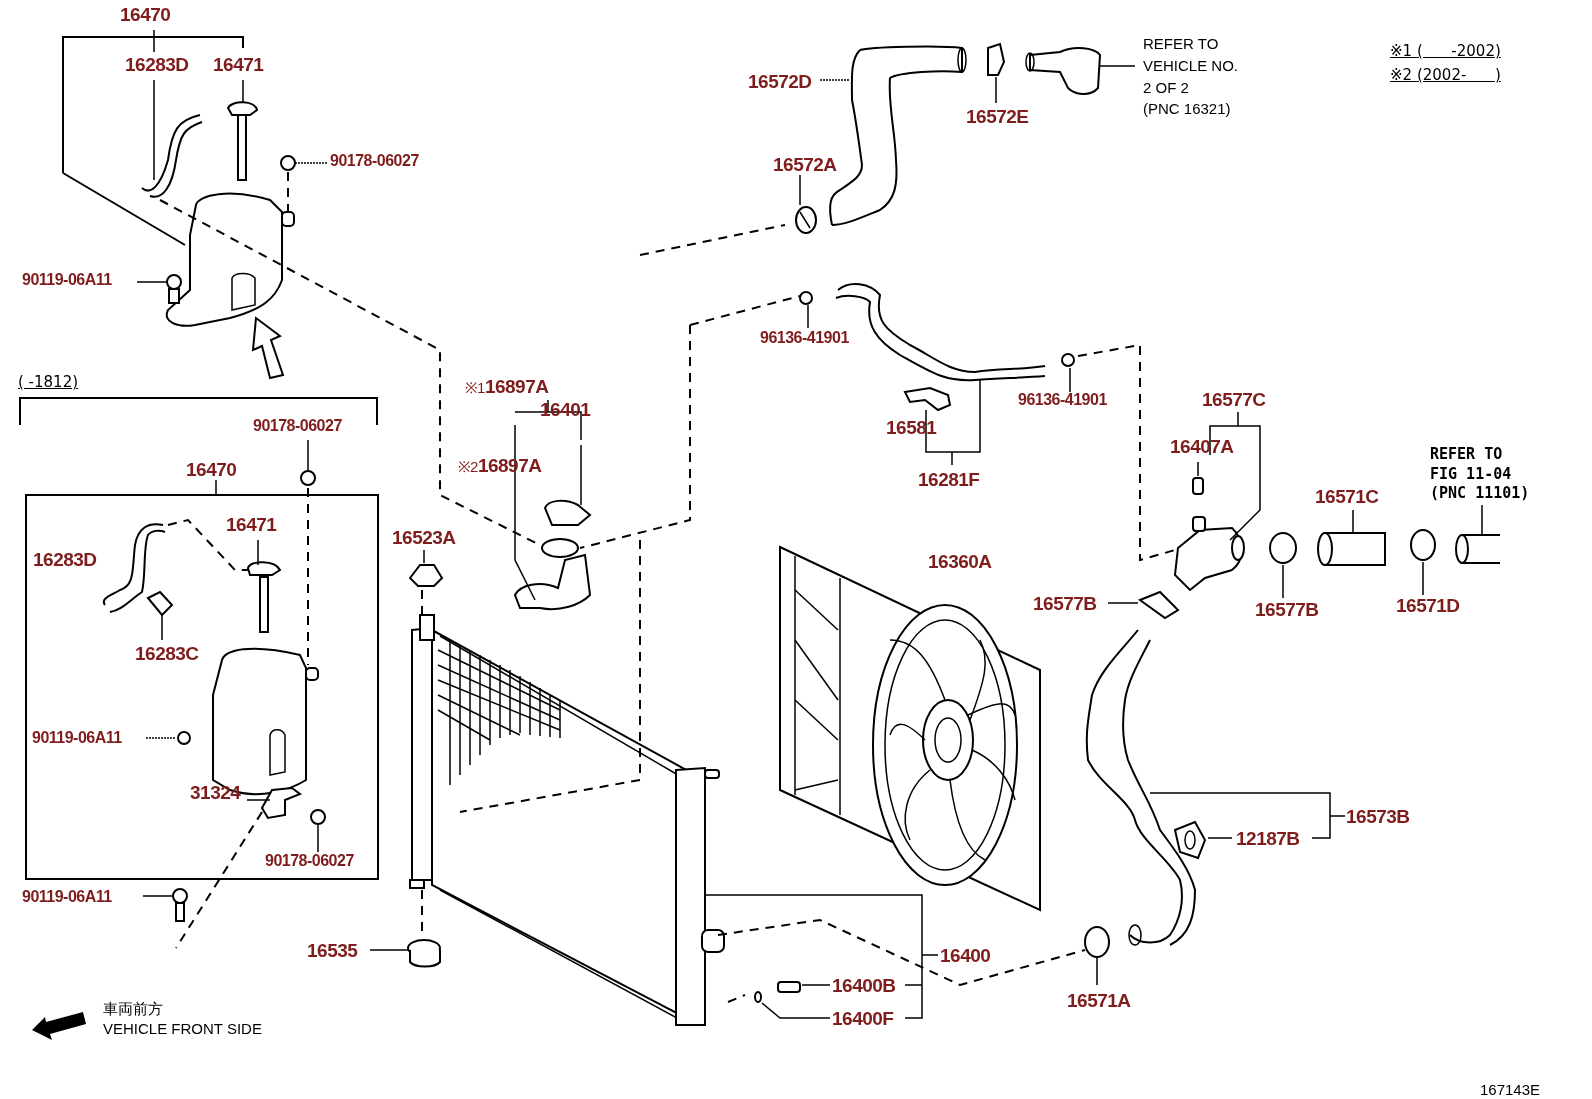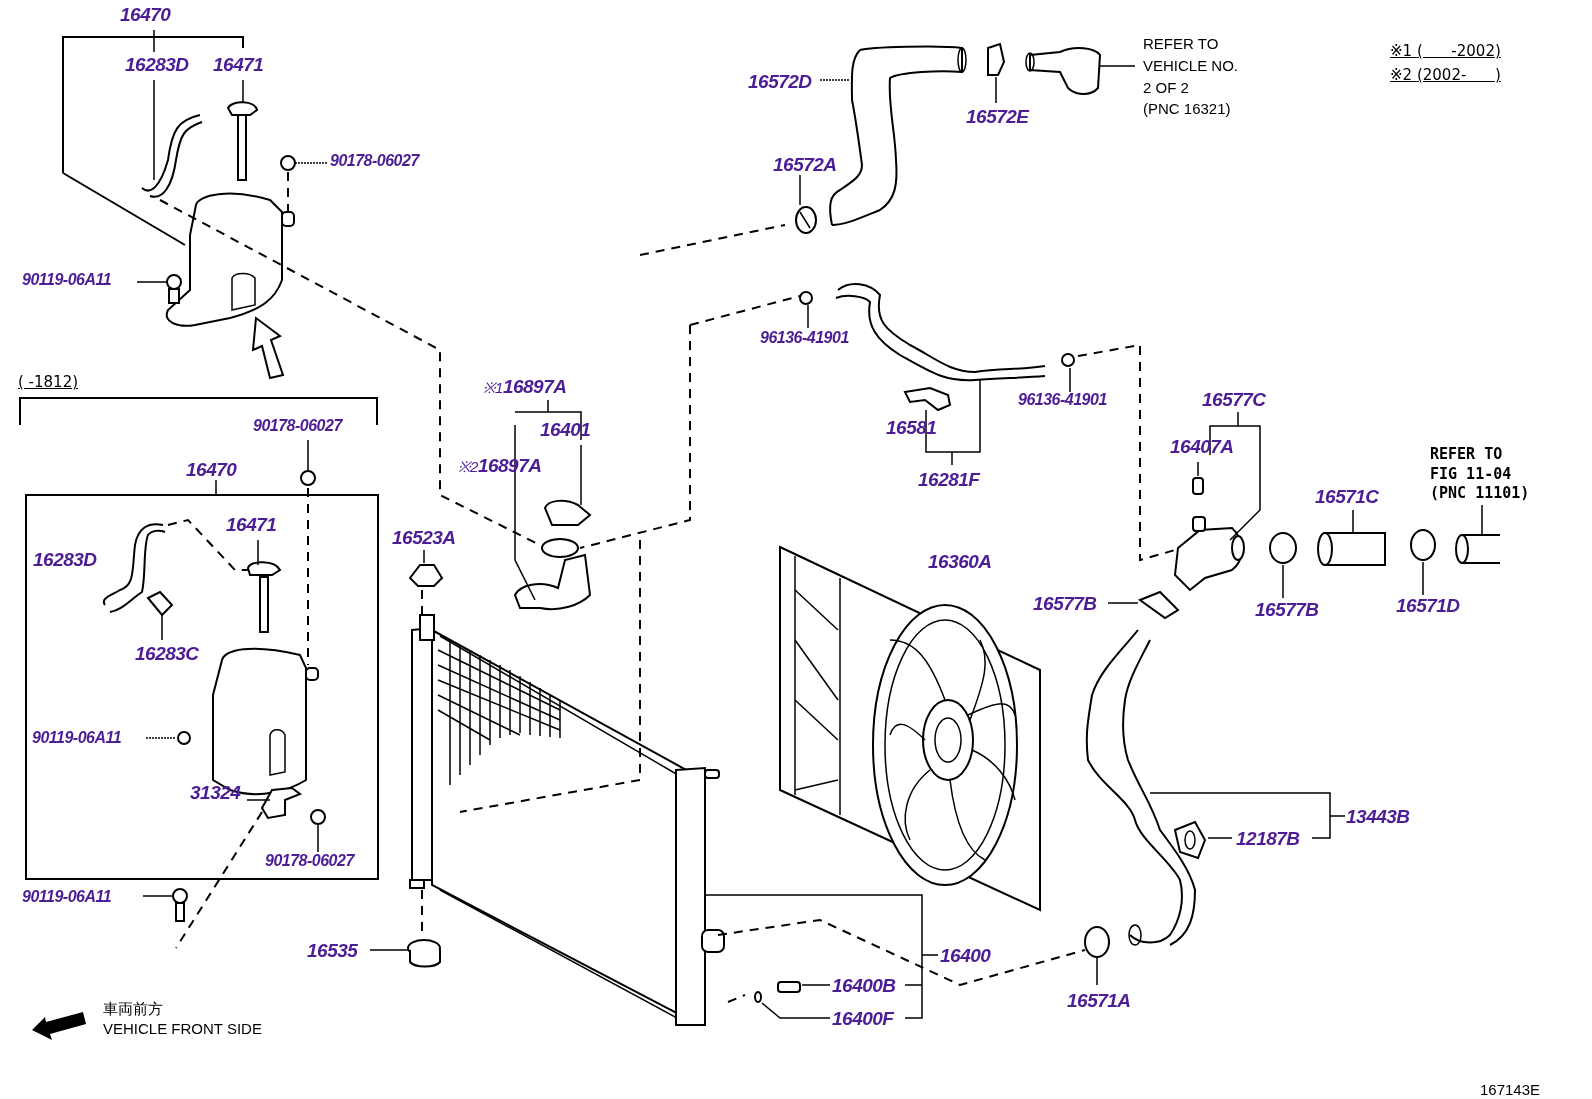--- a/index.html
+++ b/index.html
@@ -1,18 +1,18 @@
 <!DOCTYPE html>
 <html><head>
 <meta charset="utf-8">
 <style>
   html, body { margin:0; padding:0; background:#ffffff; }
   body { width:1592px; height:1099px; position:relative; overflow:hidden; font-family:"DejaVu Sans", sans-serif; color:#000; }
   #art { position:absolute; left:0; top:0; width:1592px; height:1099px; }
-  .lbl { position:absolute; font-family:"Liberation Sans", sans-serif; font-weight:bold; font-size:19px; color:#4c1d95; white-space:nowrap; line-height:1; letter-spacing:-0.5px;font-style:italic; }
+  .lbl { position:absolute; font-family:"Liberation Sans", sans-serif; font-weight:bold; font-size:19px; color:#7f1d1d; white-space:nowrap; line-height:1; letter-spacing:-0.5px; }
   .lbl-sm { position:absolute; font-family:"Liberation Sans", sans-serif; font-size:15px; color:#000; white-space:nowrap; line-height:1.3; }
   .lbl-mono { position:absolute; font-family:"DejaVu Sans Mono", monospace; font-weight:bold; font-size:15px; white-space:nowrap; line-height:1.3; }
   .note { position:absolute; font-family:"DejaVu Sans", sans-serif; font-size:15px; white-space:nowrap;text-decoration:underline; }
   .ref { position:absolute; font-family:"Liberation Sans", sans-serif; font-size:15px; white-space:nowrap; line-height:1.45; }
   .sym { font-size:15px; font-weight:normal; }
   svg .ln { stroke:#000; stroke-width:2; fill:none; }
   svg .thin { stroke:#000; stroke-width:1.5; fill:none; }
   svg .dash { stroke:#000; stroke-width:2; fill:none; stroke-dasharray:9 7; }
   svg .part { stroke:#000; stroke-width:2; fill:#fff; }
 </style>
@@ -277,22 +277,22 @@
 <span class="lbl" style="left:226px;top:515px">16471</span>
 <span class="lbl" style="left:33px;top:550px">16283D</span>
 <span class="lbl" style="left:135px;top:644px">16283C</span>
 <span class="lbl" style="left:32px;top:730px;font-size:16px">90119-06A11</span>
 <span class="lbl" style="left:190px;top:783px">31324</span>
 <span class="lbl" style="left:265px;top:853px;font-size:16px">90178-06027</span>
 <span class="lbl" style="left:22px;top:889px;font-size:16px">90119-06A11</span>
 <span class="lbl" style="left:307px;top:941px">16535</span>
 <span class="lbl" style="left:392px;top:528px">16523A</span>
 
-<span class="lbl" style="left:483px;top:377px"><span class="sym">※1</span><span>16897A</span></span>
-<span class="lbl" style="left:540px;top:420px">16401</span>
+<span class="lbl" style="left:465px;top:377px"><span class="sym">※1</span><span>16897A</span></span>
+<span class="lbl" style="left:540px;top:400px">16401</span>
 <span class="lbl" style="left:458px;top:456px"><span class="sym">※2</span><span>16897A</span></span>
 
 <span class="lbl" style="left:748px;top:72px">16572D</span>
 <span class="lbl" style="left:966px;top:107px">16572E</span>
 <span class="lbl" style="left:773px;top:155px">16572A</span>
 <div class="ref" style="left:1143px;top:33px">
   <div>REFER TO</div>
   <div>VEHICLE NO.</div>
   <div>2 OF 2</div>
   <div>(PNC 16321)</div>
@@ -311,21 +311,21 @@
   <div>REFER TO</div>
   <div>FIG 11-04</div>
   <div style="font-size:15px">(PNC 11101)</div>
 </div>
 <span class="lbl" style="left:1315px;top:487px">16571C</span>
 <span class="lbl" style="left:1033px;top:594px">16577B</span>
 <span class="lbl" style="left:1255px;top:600px">16577B</span>
 <span class="lbl" style="left:1396px;top:596px">16571D</span>
 <span class="lbl" style="left:928px;top:552px">16360A</span>
 
-<span class="lbl" style="left:1346px;top:807px">13443B</span>
+<span class="lbl" style="left:1346px;top:807px">16573B</span>
 <span class="lbl" style="left:1236px;top:829px">12187B</span>
 <span class="lbl" style="left:940px;top:946px">16400</span>
 <span class="lbl" style="left:832px;top:976px">16400B</span>
 <span class="lbl" style="left:832px;top:1009px">16400F</span>
 <span class="lbl" style="left:1067px;top:991px">16571A</span>
 
 <div class="lbl-sm" style="left:103px;top:999px">
   <div>車両前方</div>
   <div>VEHICLE FRONT SIDE</div>
 </div>

